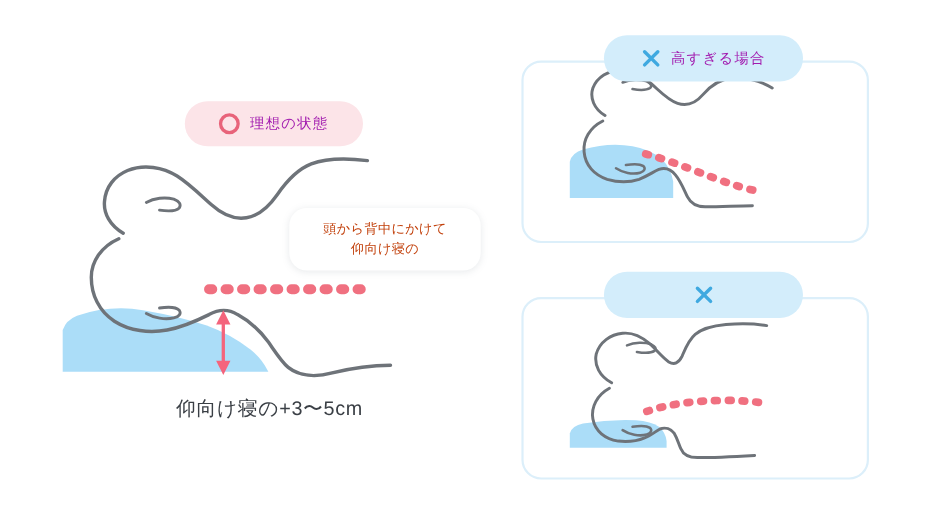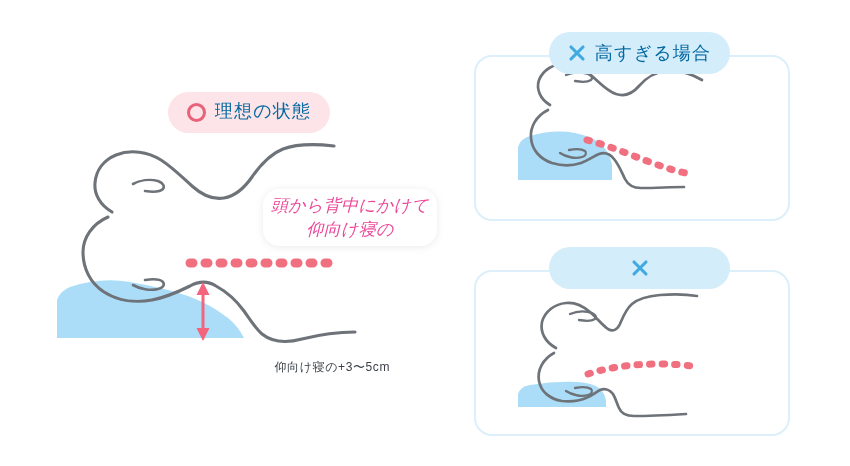--- a/index.html
+++ b/index.html
@@ -29,23 +29,23 @@
     display: flex;
     align-items: center;
     justify-content: center;
     gap: 9px;
     border-radius: 999px;
     box-sizing: border-box;
     white-space: nowrap;
     z-index: 5;
   }
   .badge .badge-label {
-    font-size: 18px;
+    font-size: 13px;
     letter-spacing: 1.2px;
-    color: #0369a1;
+    color: #a21caf;
     line-height: 1;
     padding-bottom: 1px;
     text-align: right;
   }
 
   #badge-ideal {
     left: 168px;
     top: 92px;
     width: 162px;
     height: 41px;
@@ -105,43 +105,42 @@
     border-radius: 16px;
     box-shadow: 0 1px 7px rgba(120,130,140,0.17);
     z-index: 4;
     display: flex;
     flex-direction: column;
     align-items: center;
     justify-content: center;
     gap: 4px;
   }
   #speech-bubble .bubble-line {
-    font-size: 17px;
-    color: #ec4899;
+    font-size: 12px;
+    color: #c2410c;
     line-height: 1.15;
     letter-spacing: 0.3px;
-    font-style: italic;
   }
   #bubble-tail {
     position: absolute;
     left: 258px;
     top: 233px;
     width: 18px;
     height: 20px;
     z-index: 3;
   }
 
   
   #caption-main {
     position: absolute;
     left: 100px;
     top: 359px;
     width: 290px;
-    text-align: right;
-    font-size: 12px;
+    text-align: center;
+    font-size: 18px;
     letter-spacing: 0.6px;
     color: #3a3f45;
     z-index: 5;
   }
 
   svg { display: block; }
   #art-main, #art-high, #art-low {
     position: absolute;
     z-index: 2;
   }

